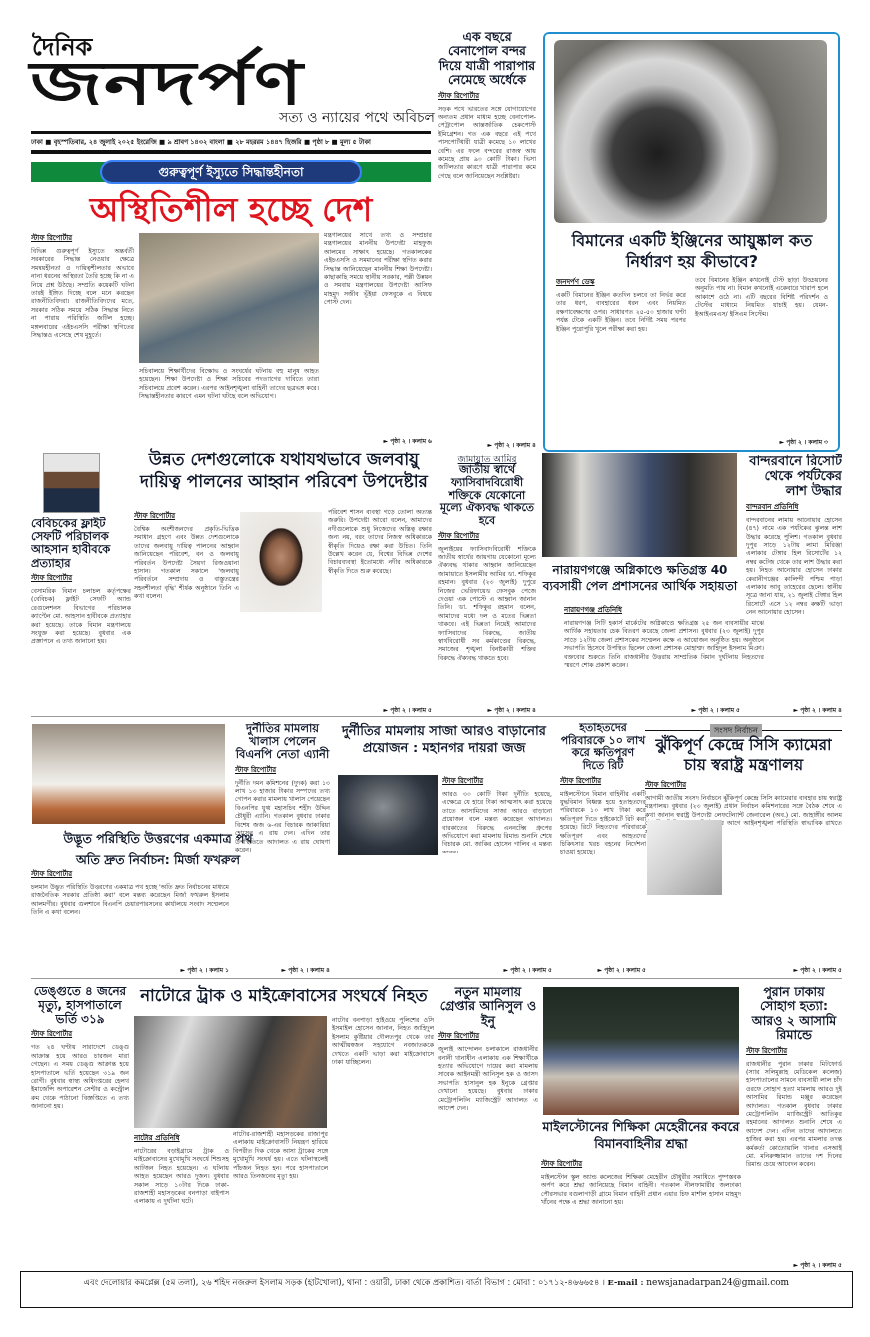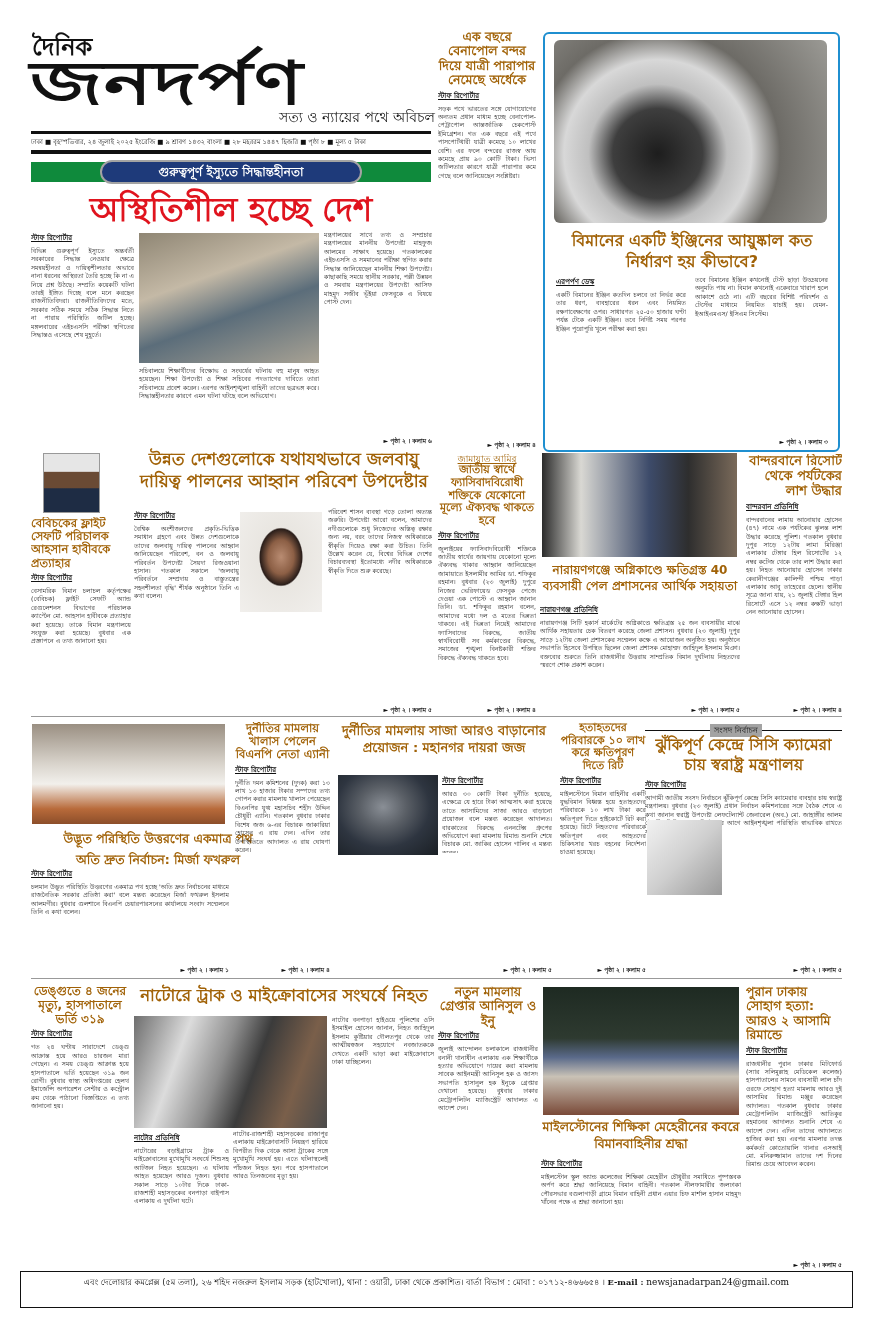--- a/index.html
+++ b/index.html
@@ -1,40 +1,40 @@
 <!DOCTYPE html>
 <html><head>
 <meta charset="utf-8">
 <style>
   * { box-sizing: border-box; margin: 0; padding: 0; }
   body { width: 870px; height: 1337px; background: #fff; font-family: "DejaVu Sans", sans-serif; color: #111; position: relative; overflow: hidden; }
   .abs { position: absolute; }
   .serif { font-family: "DejaVu Serif", serif; }
-  .hl { font-family: "DejaVu Sans", sans-serif; font-weight: bold; color: #a16207; text-align: center; line-height: 1.15; }
+  .hl { font-family: "DejaVu Sans", sans-serif; font-weight: bold; color: #0f172a; text-align: center; line-height: 1.15; }
   .byline { font-size: 7px; font-weight: bold; text-decoration: underline; margin: 2px 0 3px; }
   .body { font-size: 6.2px; line-height: 8.4px; text-align: justify; color: #222; }
   .jump { font-size: 6px; text-align: right; font-weight: bold; }
   .photo { background: linear-gradient(135deg,#6d6b66,#a9a39a 40%,#4f4b46 70%,#8d857c); }
   .rule { background: #111; }
   .col { overflow: hidden; }
 </style>
 </head>
 <body>
 
 <div class="abs" style="left:30px;top:20px;width:405px;height:110px;">
   <div class="abs serif" style="left:2px;top:8px;font-size:24px;font-weight:bold;">দৈনিক</div>
   <div class="abs" style="left:0;top:28px;font-size:60px;font-weight:900;letter-spacing:1px;line-height:70px;transform:scaleX(1.35);transform-origin:left;">জনদর্পণ</div>
   <div class="abs serif" style="right:0;top:86px;font-size:14px;">সত্য ও ন্যায়ের পথে অবিচল</div>
 </div>
 <div class="abs rule" style="left:31px;top:131px;width:400px;height:3px;"></div>
-<div class="abs" style="left:31px;top:137px;width:400px;font-size:6.5px;white-space:nowrap;overflow:hidden;">ঢাকা ■ বৃহস্পতিবার, ২৪ জুলাই ২০২৫ ইংরেজি ■ ৯ শ্রাবণ ১৪৩২ বাংলা ■ ২৮ মহররম ১৪৪৭ হিজরি ■ পৃষ্ঠা ৮ ■ মূল্য ৫ টাকা</div>
+<div class="abs" style="left:31px;top:137px;width:400px;font-size:6.5px;white-space:nowrap;overflow:hidden;font-weight:bold;">ঢাকা ■ বৃহস্পতিবার, ২৪ জুলাই ২০২৫ ইংরেজি ■ ৯ শ্রাবণ ১৪৩২ বাংলা ■ ২৮ মহররম ১৪৪৭ হিজরি ■ পৃষ্ঠা ৮ ■ মূল্য ৫ টাকা</div>
 <div class="abs rule" style="left:31px;top:150px;width:400px;height:4px;"></div>
 
 <div class="abs" style="left:31px;top:162px;width:400px;height:20px;background:#0f8a3c;"></div>
-<div class="abs" style="left:100px;top:160px;width:262px;height:24px;background:#1e3a7a;border:2px solid #a3a3a3;border-radius:12px;color:#fff;font-size:12px;font-weight:bold;text-align:center;line-height:20px;">
+<div class="abs" style="left:100px;top:160px;width:262px;height:24px;background:#1e3a7a;border:2px solid #3b82f6;border-radius:12px;color:#fff;font-size:12px;font-weight:bold;text-align:center;line-height:20px;">
   <span>গুরুত্বপূর্ণ ইস্যুতে সিদ্ধান্তহীনতা</span>
 </div>
 <div class="abs" style="left:31px;top:190px;width:400px;text-align:center;font-size:33px;font-weight:bold;color:#e0141e;line-height:40px;">অস্থিতিশীল হচ্ছে দেশ</div>
 
 <div class="abs col" style="left:31px;top:230px;width:103px;height:208px;">
   <div class="byline">স্টাফ রিপোর্টার</div>
   <div class="body">বিভিন্ন গুরুত্বপূর্ণ ইস্যুতে অন্তর্বর্তী সরকারের সিদ্ধান্ত নেওয়ার ক্ষেত্রে সমন্বয়হীনতা ও দায়িত্বশীলতার অভাবে নানা ধরনের অস্থিরতা তৈরি হচ্ছে কি না এ নিয়ে প্রশ্ন উঠছে। সম্প্রতি কয়েকটি ঘটনা তারই ইঙ্গিত দিচ্ছে বলে মনে করছেন রাজনীতিবিদরা। রাজনীতিবিদদের মতে, সরকার সঠিক সময়ে সঠিক সিদ্ধান্ত নিতে না পারায় পরিস্থিতি জটিল হচ্ছে। মঙ্গলবারের এইচএসসি পরীক্ষা স্থগিতের সিদ্ধান্তও এসেছে শেষ মুহূর্তে।</div>
 </div>
 <div class="abs photo" style="left:139px;top:233px;width:180px;height:130px;background:linear-gradient(160deg,#8f8674,#c4b9a6 35%,#5b6d7a 60%,#a8a294);"></div>
 <div class="abs col" style="left:139px;top:367px;width:180px;height:70px;">
@@ -49,21 +49,21 @@
   <div class="hl" style="font-size:12.5px;">এক বছরে বেনাপোল বন্দর দিয়ে যাত্রী পারাপার নেমেছে অর্ধেকে</div>
   <div class="byline">স্টাফ রিপোর্টার</div>
   <div class="body">সড়ক পথে ভারতের সঙ্গে যোগাযোগের অন্যতম প্রধান মাধ্যম হচ্ছে বেনাপোল-পেট্রাপোল আন্তর্জাতিক চেকপোস্ট ইমিগ্রেশন। গত এক বছরে এই পথে পাসপোর্টধারী যাত্রী কমেছে ১০ লাখের বেশি। এর ফলে বন্দরের রাজস্ব আয় কমেছে প্রায় ৯০ কোটি টাকা। ভিসা জটিলতার কারণে যাত্রী পারাপার কমে গেছে বলে জানিয়েছেন সংশ্লিষ্টরা।</div>
 </div>
 <div class="abs jump" style="left:438px;top:440px;width:98px;">► পৃষ্ঠা ২ । কলাম ৪</div>
 
 <div class="abs" style="left:543px;top:32px;width:297px;height:420px;border:2px solid #1f8fd0;border-radius:6px;"></div>
 <div class="abs photo" style="left:554px;top:40px;width:273px;height:183px;border-radius:6px;background:radial-gradient(circle at 38% 62%,#1d1d1d 0,#3e3e3e 22%,#bfbfbf 34%,#d8d8d8 46%,#6d6b66 60%,#9b9a95 100%);"></div>
 <div class="abs hl" style="left:556px;top:230px;width:272px;font-size:16px;line-height:21px;">বিমানের একটি ইঞ্জিনের আয়ুষ্কাল কত নির্ধারণ হয় কীভাবে?</div>
 <div class="abs col" style="left:556px;top:274px;width:130px;height:170px;">
-  <div class="byline">এরপর্পণ ডেস্ক</div>
+  <div class="byline">জনদর্পণ ডেস্ক</div>
   <div class="body">একটি বিমানের ইঞ্জিন কতদিন চলবে তা নির্ভর করে তার ধরণ, ব্যবহারের ধরন এবং নিয়মিত রক্ষণাবেক্ষণের ওপর। সাধারণত ২৫-৫০ হাজার ঘণ্টা পর্যন্ত টেকে একটি ইঞ্জিন। তবে নির্দিষ্ট সময় পরপর ইঞ্জিন পুরোপুরি খুলে পরীক্ষা করা হয়।</div>
 </div>
 <div class="abs col" style="left:695px;top:276px;width:133px;height:160px;">
   <div class="body">তবে বিমানের ইঞ্জিন কখনোই টেস্ট ছাড়া উড্ডয়নের অনুমতি পায় না। বিমান কখনোই একেবারে খারাপ হলে আকাশে ওঠে না। এটি বছরের বিশিষ্ট পরিদর্শন ও টেস্টের মাধ্যমে নিয়মিত যাচাই হয়। যেমন-ইআইএমএস/ ইসিএম সিস্টেম।</div>
 </div>
 <div class="abs jump" style="left:695px;top:437px;width:133px;">► পৃষ্ঠা ২ । কলাম ৩</div>
 
 <div class="abs photo" style="left:43px;top:453px;width:57px;height:60px;background:linear-gradient(180deg,#e6e6e6 0,#e6e6e6 30%,#6a4a34 31%,#6a4a34 58%,#1e2c44 60%);border:1px solid #999;"></div>
 <div class="abs col" style="left:31px;top:517px;width:100px;height:205px;">
   <div class="hl" style="font-size:11.5px;text-align:left;">বেবিচকের ফ্লাইট সেফটি পরিচালক আহসান হাবীবকে প্রত্যাহার</div>
@@ -85,21 +85,21 @@
 <div class="abs col" style="left:438px;top:454px;width:98px;height:262px;">
   <div class="hl" style="font-size:9px;text-decoration:underline;font-weight:normal;">জামায়াত আমির</div>
   <div class="hl" style="font-size:11px;">জাতীয় স্বার্থে ফ্যাসিবাদবিরোধী শক্তিকে যেকোনো মূল্যে ঐক্যবদ্ধ থাকতে হবে</div>
   <div class="byline">স্টাফ রিপোর্টার</div>
   <div class="body">জুলাইয়ের ফ্যাসিবাদবিরোধী শক্তিকে জাতীয় স্বার্থের জায়গায় যেকোনো মূল্যে ঐক্যবদ্ধ থাকার আহ্বান জানিয়েছেন জামায়াতে ইসলামীর আমির ডা. শফিকুর রহমান। বুধবার (২৩ জুলাই) দুপুরে নিজের ভেরিফায়েড ফেসবুক পেজে দেওয়া এক পোস্টে এ আহ্বান জানান তিনি। ডা. শফিকুর রহমান বলেন, আমাদের মধ্যে দল ও মতের ভিন্নতা থাকবে। এই ভিন্নতা নিয়েই আমাদের ফ্যাসিবাদের বিরুদ্ধে, জাতীয় স্বার্থবিরোধী সব কর্মকাণ্ডের বিরুদ্ধে, সমাজের শৃঙ্খলা বিনষ্টকারী শক্তির বিরুদ্ধে ঐক্যবদ্ধ থাকতে হবে।</div>
 </div>
 <div class="abs jump" style="left:438px;top:705px;width:98px;">► পৃষ্ঠা ২ । কলাম ৪</div>
 
 <div class="abs photo" style="left:542px;top:453px;width:195px;height:104px;background:linear-gradient(90deg,#2b2b2b 0,#d9d8d3 20%,#3d4b6a 55%,#2e2e2e 75%,#7a6a5a 100%);"></div>
 <div class="abs hl" style="left:540px;top:562px;width:200px;font-size:12px;line-height:16px;">নারায়ণগঞ্জে অগ্নিকাণ্ডে ক্ষতিগ্রস্ত 40 ব্যবসায়ী পেল প্রশাসনের আর্থিক সহায়তা</div>
-<div class="abs col" style="left:540px;top:602px;width:200px;height:100px;">
+<div class="abs col" style="left:564px;top:602px;width:200px;height:100px;">
   <div class="byline">নারায়ণগঞ্জ প্রতিনিধি</div>
   <div class="body">নারায়ণগঞ্জ সিটি হকার্স মার্কেটের অগ্নিকাণ্ডে ক্ষতিগ্রস্ত ২৫ জন ব্যবসায়ীর মাঝে আর্থিক সহায়তার চেক বিতরণ করেছে জেলা প্রশাসন। বুধবার (২৩ জুলাই) দুপুর সাড়ে ১২টায় জেলা প্রশাসকের সম্মেলন কক্ষে এ আয়োজন অনুষ্ঠিত হয়। অনুষ্ঠানে সভাপতি হিসেবে উপস্থিত ছিলেন জেলা প্রশাসক মোহাম্মদ জাহিদুল ইসলাম মিঞা। বক্তব্যের শুরুতে তিনি রাজধানীর উত্তরায় সাম্প্রতিক বিমান দুর্ঘটনায় নিহতদের স্মরণে শোক প্রকাশ করেন।</div>
 </div>
 <div class="abs jump" style="left:540px;top:705px;width:200px;">► পৃষ্ঠা ২ । কলাম ৫</div>
 
 <div class="abs col" style="left:746px;top:454px;width:96px;height:260px;">
   <div class="hl" style="font-size:13px;text-align:right;">বান্দরবানে রিসোর্ট থেকে পর্যটকের লাশ উদ্ধার</div>
   <div class="byline">বান্দরবান প্রতিনিধি</div>
   <div class="body">বান্দরবানের লামায় আনোয়ার হোসেন (৪৭) নামে এক পর্যটকের ঝুলন্ত লাশ উদ্ধার করেছে পুলিশ। গতকাল বুধবার দুপুর সাড়ে ১২টায় লামা মিরিঞ্জা এলাকার টেঙ্গার হিল রিসোর্টের ১২ নম্বর কটেজ থেকে তার লাশ উদ্ধার করা হয়। নিহত আনোয়ার হোসেন ঢাকার কেরানীগঞ্জের কালিন্দী পশ্চিম পাড়া এলাকার আবু তাহেরের ছেলে। স্থানীয় সূত্রে জানা যায়, ২১ জুলাই টেঙ্গার হিল রিসোর্টে এসে ১২ নম্বর কক্ষটি ভাড়া নেন আনোয়ার হোসেন।</div>
 </div>
@@ -175,21 +175,21 @@
 </div>
 
 <div class="abs photo" style="left:543px;top:987px;width:196px;height:128px;background:linear-gradient(180deg,#1e2a22 0,#2e3a30 40%,#5a6a8a 55%,#c9c2b6 70%,#7a4a38 100%);"></div>
 <div class="abs hl" style="left:541px;top:1118px;width:200px;font-size:12.5px;line-height:17px;">মাইলস্টোনের শিক্ষিকা মেহেরীনের কবরে বিমানবাহিনীর শ্রদ্ধা</div>
 <div class="abs col" style="left:541px;top:1156px;width:200px;height:100px;">
   <div class="byline">স্টাফ রিপোর্টার</div>
   <div class="body">মাইলস্টোন স্কুল অ্যান্ড কলেজের শিক্ষিকা মেহেরীন চৌধুরীর সমাধিতে পুষ্পস্তবক অর্পণ করে শ্রদ্ধা জানিয়েছে বিমান বাহিনী। গতকাল নীলফামারীর জলঢাকা পৌরসভার বগুলাগাড়ী গ্রামে বিমান বাহিনী প্রধান এয়ার চিফ মার্শাল হাসান মাহমুদ খাঁনের পক্ষে এ শ্রদ্ধা জানানো হয়।</div>
 </div>
 
 <div class="abs col" style="left:746px;top:985px;width:96px;height:272px;">
-  <div class="hl" style="font-size:12.5px;text-align:left;">পুরান ঢাকায় সোহাগ হত্যা: আরও ২ আসামি রিমান্ডে</div>
+  <div class="hl" style="font-size:12.5px;text-align:center;">পুরান ঢাকায় সোহাগ হত্যা: আরও ২ আসামি রিমান্ডে</div>
   <div class="byline">স্টাফ রিপোর্টার</div>
   <div class="body">রাজধানীর পুরান ঢাকার মিটফোর্ড (স্যার সলিমুল্লাহ মেডিকেল কলেজ) হাসপাতালের সামনে ব্যবসায়ী লাল চাঁদ ওরফে সোহাগ হত্যা মামলায় আরও দুই আসামির রিমান্ড মঞ্জুর করেছেন আদালত। গতকাল বুধবার ঢাকার মেট্রোপলিটন ম্যাজিস্ট্রেট আতিকুর রহমানের আদালত শুনানি শেষে এ আদেশ দেন। এদিন তাদের আদালতে হাজির করা হয়। এরপর মামলার তদন্ত কর্মকর্তা কোতোয়ালি থানার এসআই মো. মনিরুজ্জামান তাদের দশ দিনের রিমান্ড চেয়ে আবেদন করেন।</div>
 </div>
 <div class="abs jump" style="left:746px;top:1260px;width:96px;">► পৃষ্ঠা ২ । কলাম ৫</div>
 
 <div class="abs" style="left:20px;top:1271px;width:833px;height:37px;border:1px solid #111;padding:3px 6px;text-align:center;font-size:8.2px;line-height:15px;white-space:nowrap;overflow:hidden;">
   <div>
     <span>এবং দেলোয়ার কমপ্লেক্স (৫ম তলা), ২৬ শহিদ নজরুল ইসলাম সড়ক (হাটখোলা), থানা : ওয়ারী, ঢাকা থেকে প্রকাশিত। বার্তা বিভাগ : মোবা : ০১৭১২-৪৬৬৬৫৪ । </span><b class="serif">E-mail : </b><span class="serif" style="font-size:9px;">newsjanadarpan24@gmail.com</span>
   </div>
 </div>

